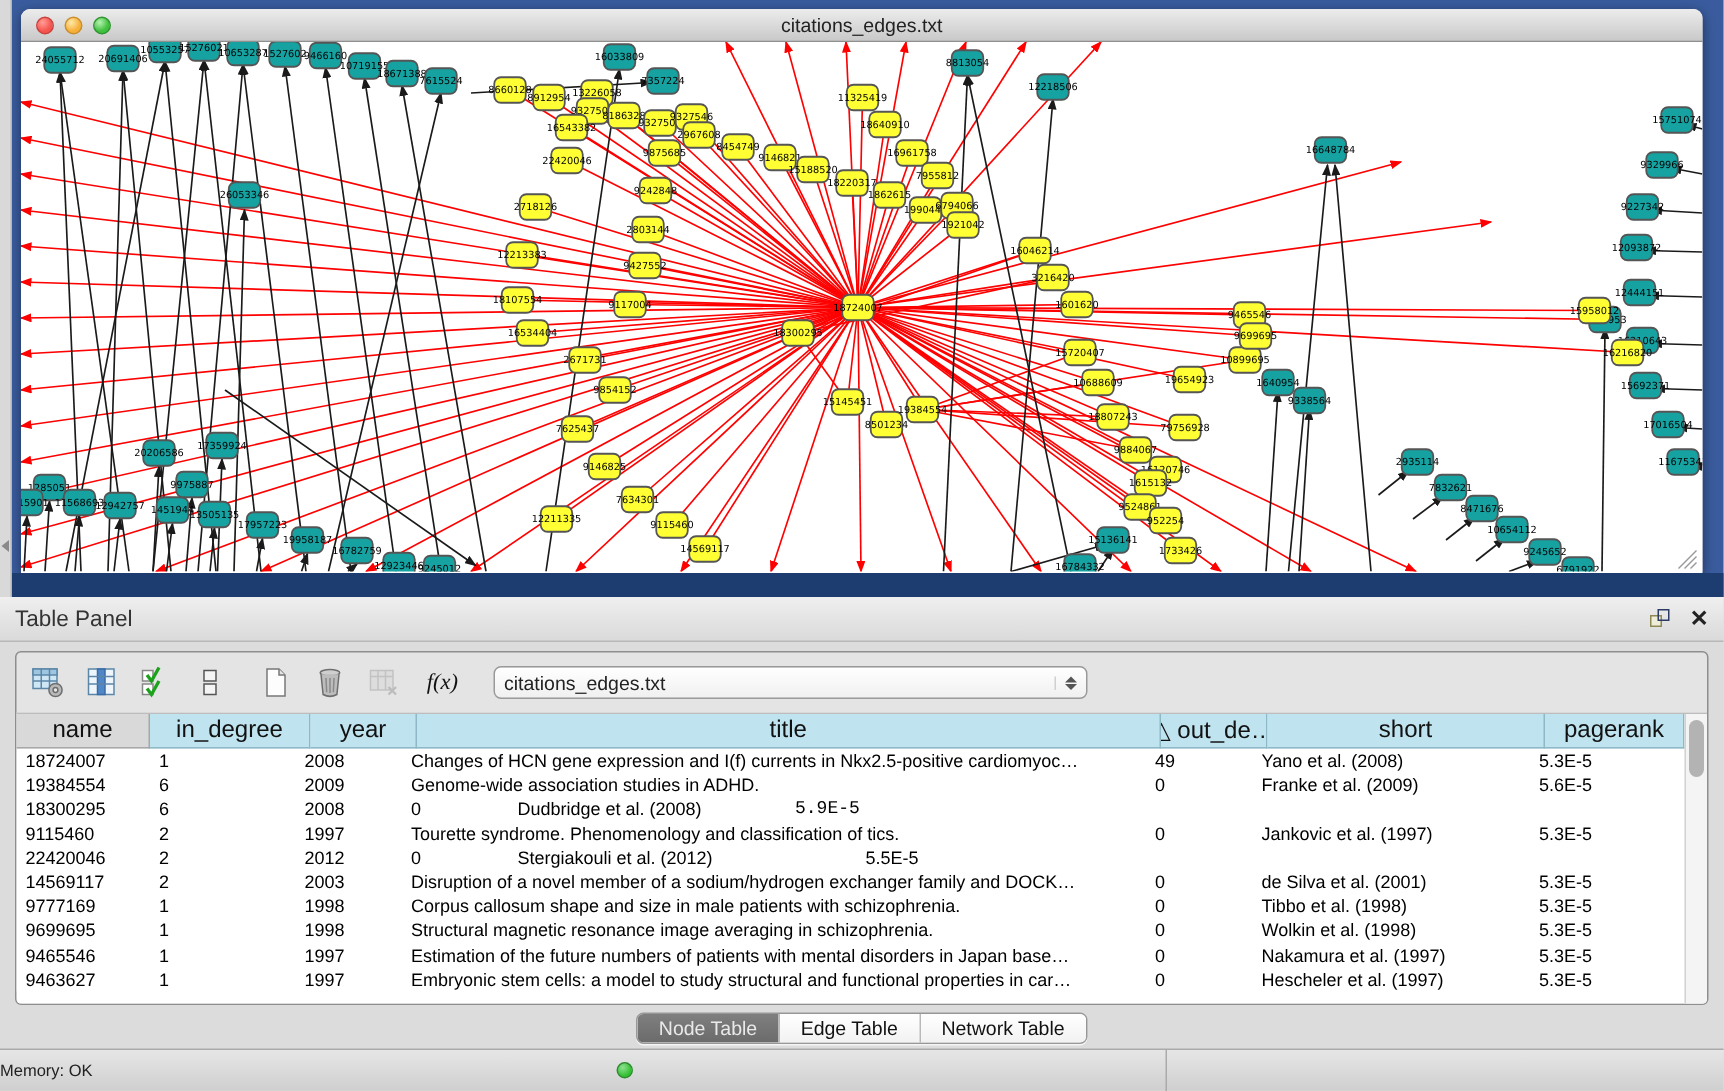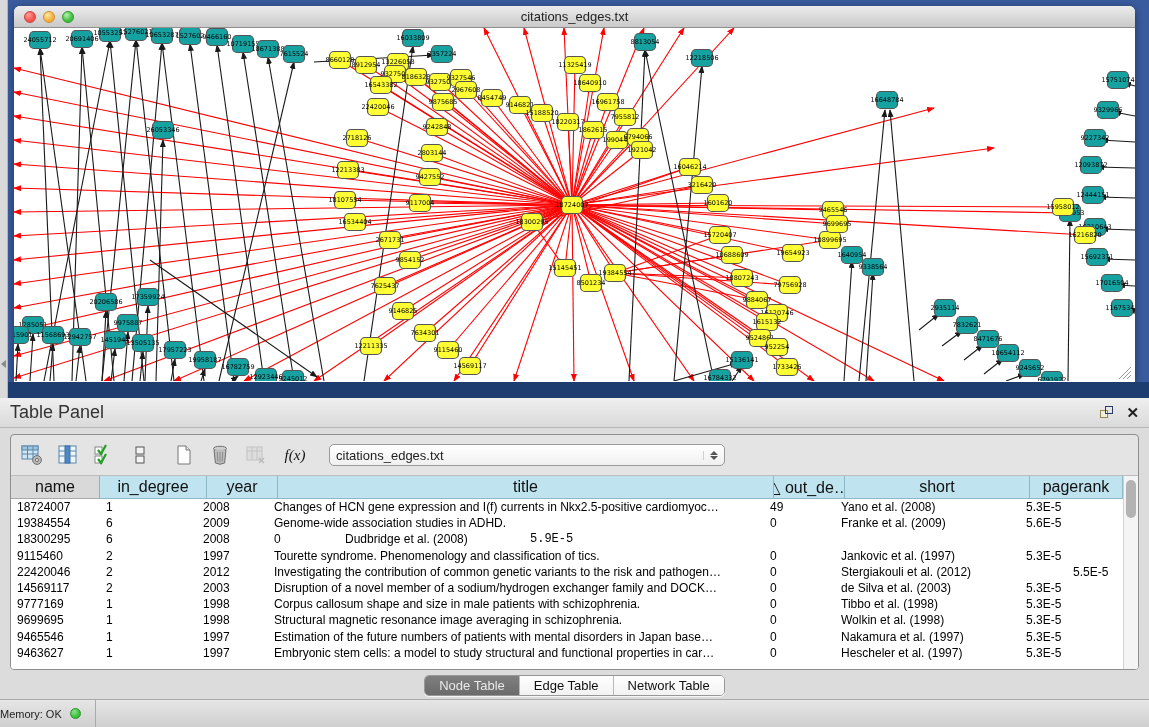--- a/index.html
+++ b/index.html
@@ -22,21 +22,21 @@
   .light { width:12px; height:12px; border-radius:50%; }
   .light.red   { background:radial-gradient(circle at 35% 30%, #ff9d96,#f5554e 60%); border:1px solid #c8433e; }
   .light.yellow{ background:radial-gradient(circle at 35% 30%, #ffe9a8,#f6b03a 60%); border:1px solid #c98f2d; }
   .light.green { background:radial-gradient(circle at 35% 30%, #b7f2b0,#3fc03f 60%); border:1px solid #2f962f; }
   .net-canvas { width:1121px; height:353px; background:#fff; display:block; }
 
   
   .table-panel { position:absolute; left:0; top:398px; width:1149px; height:329px; background:#dcdcdc; }
   .panel-header { height:30px; background:linear-gradient(#efefef,#dadada); border-bottom:1px solid #b8b8b8;
     display:flex; align-items:center; padding:0 10px; }
-  .panel-header .panel-title { font-size:18px; color:#333; flex:1; }
+  .panel-header .panel-title { font-size:15px; color:#333; flex:1; }
   .panel-header .hdr-icons { display:flex; align-items:center; gap:12px; }
   .float-icon { width:14px; height:13px; position:relative; }
   .float-icon .sq1 { position:absolute; left:0; top:4px; width:8px; height:8px; border:1px solid #8d8a55; background:#efeeda; }
   .float-icon .sq2 { position:absolute; left:5px; top:0; width:8px; height:8px; border:1px solid #2b3b66; }
   .close-x { font-size:15px; font-weight:bold; color:#222; line-height:14px; cursor:default; }
 
   .panel-body { padding:6px 10px 0 10px; }
   .table-frame { border:1px solid #8e8e8e; border-radius:4px; background:#e4e4e4; height:236px; overflow:hidden; }
   .toolbar { height:40px; display:flex; align-items:center; gap:10px; padding:0 8px; }
   .tb-btn { width:26px; height:26px; border:none; background:transparent; display:flex; align-items:center; justify-content:center; padding:0; }
@@ -63,21 +63,21 @@
   .vthumb { position:absolute; left:2px; top:4px; width:10px; height:38px; border-radius:6px; background:#b3b3b3; }
 
   .tabbar { height:30px; display:flex; align-items:center; justify-content:center; }
   .seg { display:flex; border:1px solid #979797; border-radius:5px; overflow:hidden; background:#fff; height:21px; box-shadow:0 1px 0 rgba(255,255,255,.7); }
   .seg-btn { font-size:13px; padding:0 14px; display:flex; align-items:center; background:linear-gradient(#ffffff,#f2f2f2); color:#111; border-right:1px solid #b9b9b9; }
   .seg-btn:last-child { border-right:none; }
   .seg-btn.active { background:linear-gradient(#7f7f7f,#6b6b6b); color:#e9e9e9; }
 
   .statusbar { position:absolute; left:0; top:699px; width:1149px; height:28px;
     background:linear-gradient(#e6e6e6,#cfcfcf); border-top:1px solid #aaa;
-    display:flex; align-items:center; justify-content:flex-start; padding-right:10px; gap:8px; }
+    display:flex; align-items:center; justify-content:space-between; padding-right:10px; gap:8px; }
   .statusbar .mem-label { font-size:11px; color:#222; }
   .mem-dot { width:11px; height:11px; border-radius:50%; background:radial-gradient(circle at 35% 30%, #8fe08f,#35c035 65%); border:1px solid #2d8c2d; }
   .status-sep { width:1px; height:28px; background:#aaa; margin-left:6px; }
 </style>
 </head>
 <body>
 
 <div class="desktop">
   <div class="net-window">
     <div class="titlebar">
@@ -854,32 +854,31 @@
                 <div class="g-cell" style="width: 71px;">1997</div>
                 <div class="g-cell" style="width: 496px;">Tourette syndrome. Phenomenology and classification of tics.</div>
                 <div class="g-cell" style="width: 71px;">0</div>
                 <div class="g-cell" style="width: 185px;">Jankovic et al. (1997)</div>
                 <div class="g-cell" style="flex: 1 1 0%;">5.3E-5</div>
               </div>
               <div class="grid-row">
                 <div class="g-cell" style="width: 89px;">22420046</div>
                 <div class="g-cell" style="width: 97px;">2</div>
                 <div class="g-cell" style="width: 71px;">2012</div>
-                <div class="g-cell" style="width: 496px;">Investigating the contribution of common genetic variants to the risk and pathogen…</div>
                 <div class="g-cell" style="width: 71px;">0</div>
                 <div class="g-cell" style="width: 185px;">Stergiakouli et al. (2012)</div>
                 <div class="g-cell" style="flex: 1 1 0%; margin-left: 47px;">5.5E-5</div>
               </div>
               <div class="grid-row">
                 <div class="g-cell" style="width: 89px;">14569117</div>
                 <div class="g-cell" style="width: 97px;">2</div>
                 <div class="g-cell" style="width: 71px;">2003</div>
                 <div class="g-cell" style="width: 496px;">Disruption of a novel member of a sodium/hydrogen exchanger family and DOCK…</div>
                 <div class="g-cell" style="width: 71px;">0</div>
-                <div class="g-cell" style="width: 185px;">de Silva et al. (2003)</div>
+                <div class="g-cell" style="width: 185px;">de Silva et al. (2001)</div>
                 <div class="g-cell" style="flex: 1 1 0%;">5.3E-5</div>
               </div>
               <div class="grid-row">
                 <div class="g-cell" style="width: 89px;">9777169</div>
                 <div class="g-cell" style="width: 97px;">1</div>
                 <div class="g-cell" style="width: 71px;">1998</div>
                 <div class="g-cell" style="width: 496px;">Corpus callosum shape and size in male patients with schizophrenia.</div>
                 <div class="g-cell" style="width: 71px;">0</div>
                 <div class="g-cell" style="width: 185px;">Tibbo et al. (1998)</div>
                 <div class="g-cell" style="flex: 1 1 0%;">5.3E-5</div>

